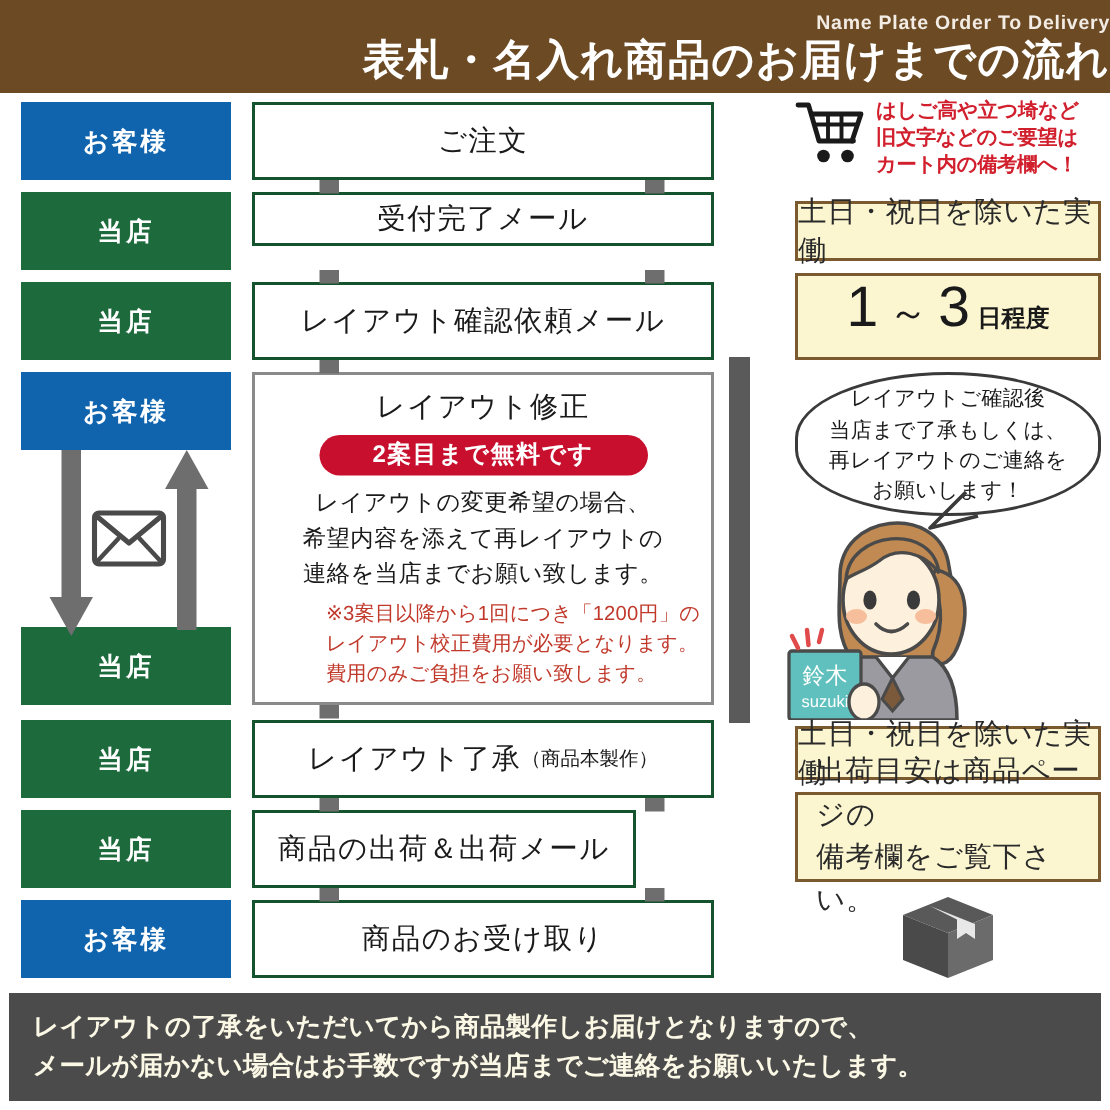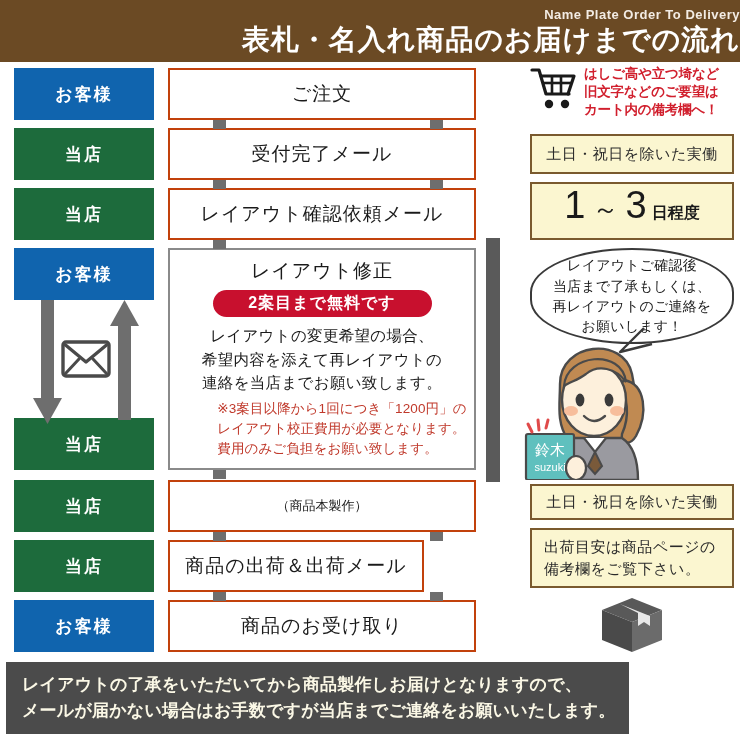--- a/index.html
+++ b/index.html
@@ -22,41 +22,41 @@
     font-size: 13px; font-weight: bold; letter-spacing: .5px; line-height: 1;
     margin-bottom: 4px; color: #f3ece4;
   }
   .top-banner .jp {
     font-size: 28px; font-weight: bold; letter-spacing: 1px; line-height: 1.05;
     color: #ffffff;
   }
 
   
   .bottom-banner {
-    position: absolute; left: 6px; top: 662px; width: 623px; height: 72px;
+    position: absolute; left: 6px; top: 662px; width: 728px; height: 72px;
     background: #4b4b4b; color: #fbf8e6;
     display: flex; flex-direction: column; justify-content: center;
     padding-left: 16px;
   }
   .bottom-banner div { font-size: 17px; font-weight: bold; line-height: 1.55; letter-spacing: .2px; }
 
   
   .role {
     position: absolute; left: 14px; width: 140px;
     color: #ffffff; font-size: 17px; font-weight: bold;
     display: flex; align-items: center; justify-content: center;
     letter-spacing: 2px;
   }
   .role.cust { background: #1064AE; }
   .role.shop { background: #1D6B3C; }
 
   
   .step {
     position: absolute; left: 168px;
-    background: #ffffff; border: 2px solid #c2410c;
+    background: #ffffff; border: 2px solid #14532d;
     display: flex; align-items: center; justify-content: center;
     font-size: 19px; color: #1a1a1a; letter-spacing: 1px;
   }
   .step .sub { font-size: 13px; letter-spacing: 0; }
 
   
   .tab {
     position: absolute; width: 13px; height: 9px; background: #6e6e6e;
   }
   
@@ -82,21 +82,21 @@
 
   
   .arrow-svg { position: absolute; left: 0; top: 0; width: 740px; height: 740px; pointer-events: none; }
 
   
   .cream {
     position: absolute; background: #FBF6D0; border: 2px solid #7A5A2E;
     display: flex; flex-direction: column; align-items: center; justify-content: center;
     color: #2a2a2a; letter-spacing: .5px;
   }
-  .cream.small { font-size: 15px; }
+  .cream.small { font-size: 19px; }
   .cream .line { line-height: 1.5; }
 
   .days-box { position: absolute; background: #FBF6D0; border: 2px solid #7A5A2E;
     display: flex; align-items: baseline; justify-content: center; }
   .days-num { font-size: 38px; color: #1a1a1a; font-weight: normal; }
   .days-tilde { font-size: 26px; color: #1a1a1a; margin: 0 7px; }
   .days-unit { font-size: 16px; font-weight: bold; color: #1a1a1a; margin-left: 5px; }
 
   
   .cart-notice { position: absolute; left: 528px; top: 64px; width: 208px; height: 60px; display: flex; align-items: flex-start; }
@@ -143,21 +143,21 @@
   <div class="role shop" style="top:540px;height:52px;">
       <span>当店</span>
     </div>
   <div class="role cust" style="top:600px;height:52px;">
       <span>お客様</span>
     </div>
 
   <div class="step" style="top:68px;width:308px;height:52px;">
       <span>ご注文</span>
     </div>
-  <div class="step" style="top:128px;width:308px;height:52px;">
+  <div class="step" style="top:128px;width:308px;height:36px;">
       <span>受付完了メール</span>
     </div>
   <div class="step" style="top:188px;width:308px;height:52px;">
       <span>レイアウト確認依頼メール</span>
     </div>
 
   <div class="rev-box">
     <div class="rev-title">レイアウト修正</div>
     <div class="rev-badge">2案目まで無料です</div>
     <div class="rev-body">
@@ -166,20 +166,21 @@
       <div>連絡を当店までお願い致します。</div>
     </div>
     <div class="rev-note">
       <div>※3案目以降から1回につき「1200円」の</div>
       <div>レイアウト校正費用が必要となります。</div>
       <div>費用のみご負担をお願い致します。</div>
     </div>
   </div>
 
   <div class="step" style="top:480px;width:308px;height:52px;">
+    <span>レイアウト了承</span>
       <span class="sub">（商品本製作）</span>
   </div>
   <div class="step" style="top:540px;width:256px;height:52px;">
       <span>商品の出荷＆出荷メール</span>
     </div>
   <div class="step" style="top:600px;width:308px;height:52px;justify-content:center;">
       <span>商品のお受け取り</span>
     </div>
 
   <div class="tab" style="left:213px;top:120px;"></div>

